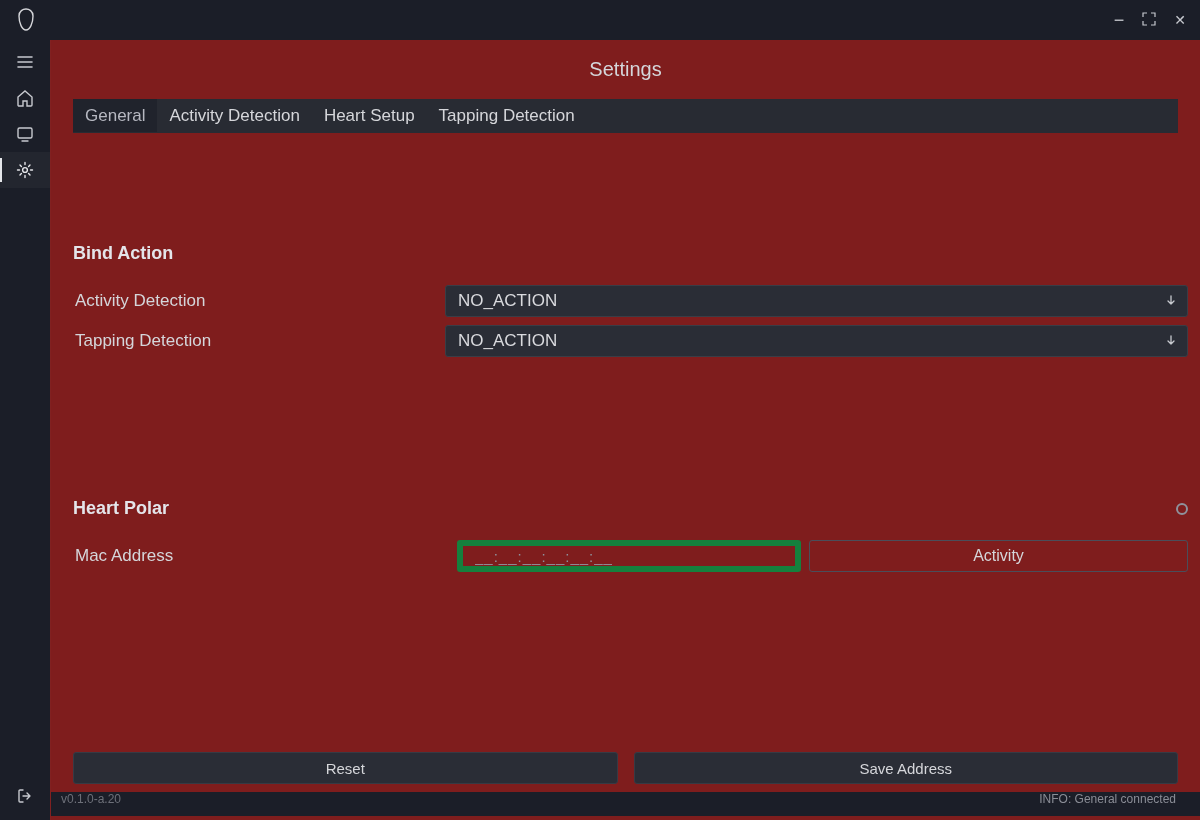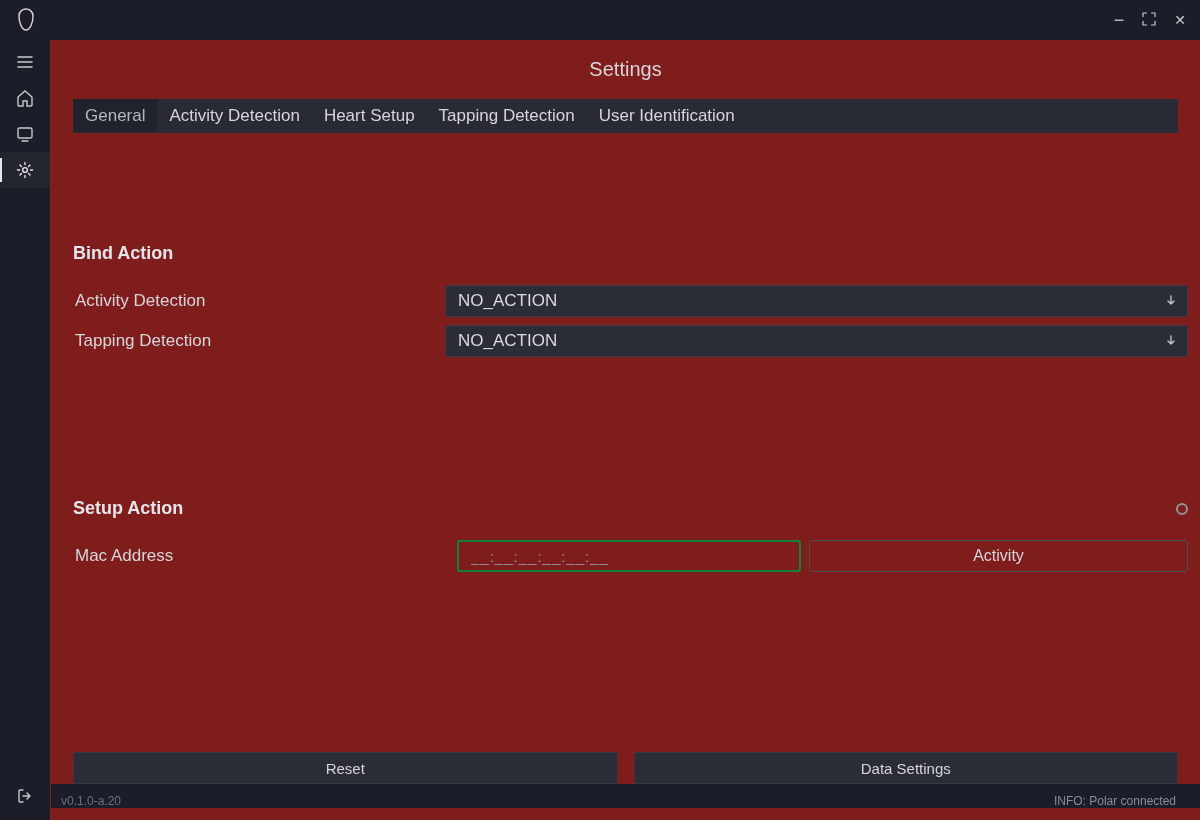--- a/index.html
+++ b/index.html
@@ -174,21 +174,21 @@
     right: 10px;
     top: 50%;
     transform: translateY(-50%);
   }
   .select .chevron svg { width: 12px; height: 12px; }
 
   .text-input {
     width: 344px;
     height: 32px;
     background: transparent;
-    border: 2px solid #15803d;
+    border: 6px solid #15803d;
     border-radius: 3px;
     padding: 0 12px;
     color: #8f929c;
     font-size: 15px;
     letter-spacing: 1px;
     outline: none;
   }
   .text-input::placeholder { color: #8f929c; }
 
   .btn {
@@ -225,25 +225,25 @@
     border: 1px solid #373a44;
     border-radius: 3px;
     color: #d5d6da;
     font-size: 15px;
     cursor: pointer;
   }
 
   
   .statusbar {
     position: absolute;
-    left: 0; right: 0; bottom: 12px;
+    left: 0; right: 0; bottom: 4px;
     height: 24px;
     background: #1b1e28;
     display: flex;
-    align-items: flex-end;
+    align-items: flex-start;
     justify-content: space-between;
     padding: 0 24px 0 10px;
     font-size: 12px;
     color: #6d7079;
   }
   .statusbar .right { color: #8a8d96; }
 </style>
 </head>
 <body>
 
@@ -307,21 +307,20 @@
 
     <div class="page-title">Settings</div>
 
     <div style="position:relative;">
       <div class="tabstrip-bg"></div>
       <div class="tabs">
         <div class="tab active">General</div>
         <div class="tab">Activity Detection</div>
         <div class="tab">Heart Setup</div>
         <div class="tab">Tapping Detection</div>
-        <div class="tab">User Identification</div>
       </div>
     </div>
 
     <div class="panel">
 
       <div class="section">
         <div class="section-header">
           <div class="section-title">Bind Action</div>
         </div>
 
@@ -349,38 +348,38 @@
                     <path d="M6 2v8M3 7l3 3 3-3" stroke="#c7c9cf" stroke-width="1.3" fill="none" stroke-linecap="round" stroke-linejoin="round"></path>
                   </svg>
               </span>
             </div>
           </div>
         </div>
       </div>
 
       <div class="section">
         <div class="section-header">
-          <div class="section-title">Setup Action</div>
+          <div class="section-title">Heart Polar</div>
           <div class="status-dot"></div>
         </div>
 
         <div class="form-row" style="margin-top:18px;gap:12px;">
           <div class="label">Mac Address</div>
           <div class="control">
             <input class="text-input" placeholder="__:__:__:__:__:__" style="">
             <button class="btn">Activity</button>
           </div>
         </div>
       </div>
 
       <div class="footer-buttons">
         <button class="big-btn">Reset</button>
-        <button class="big-btn">Data Settings</button>
+        <button class="big-btn">Save Address</button>
       </div>
 
       <div class="statusbar">
         <span>v0.1.0-a.20</span>
-        <span class="right">INFO: Polar connected</span>
+        <span class="right">INFO: General connected</span>
       </div>
 
     </div>
   </div>
 </div>
 
 </body></html>

